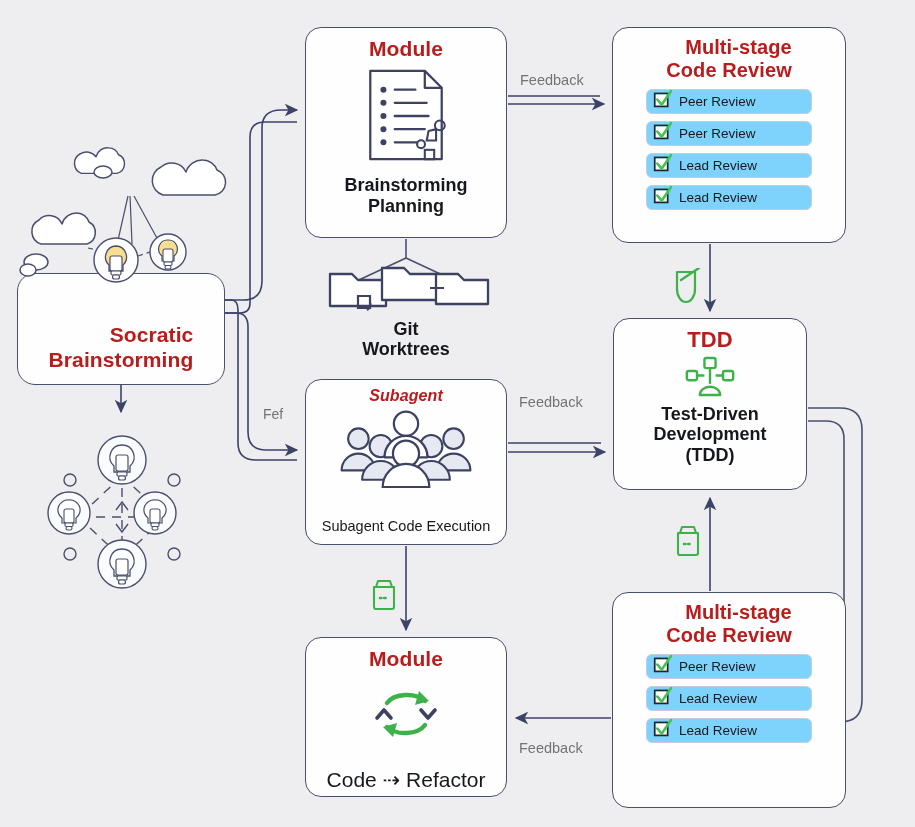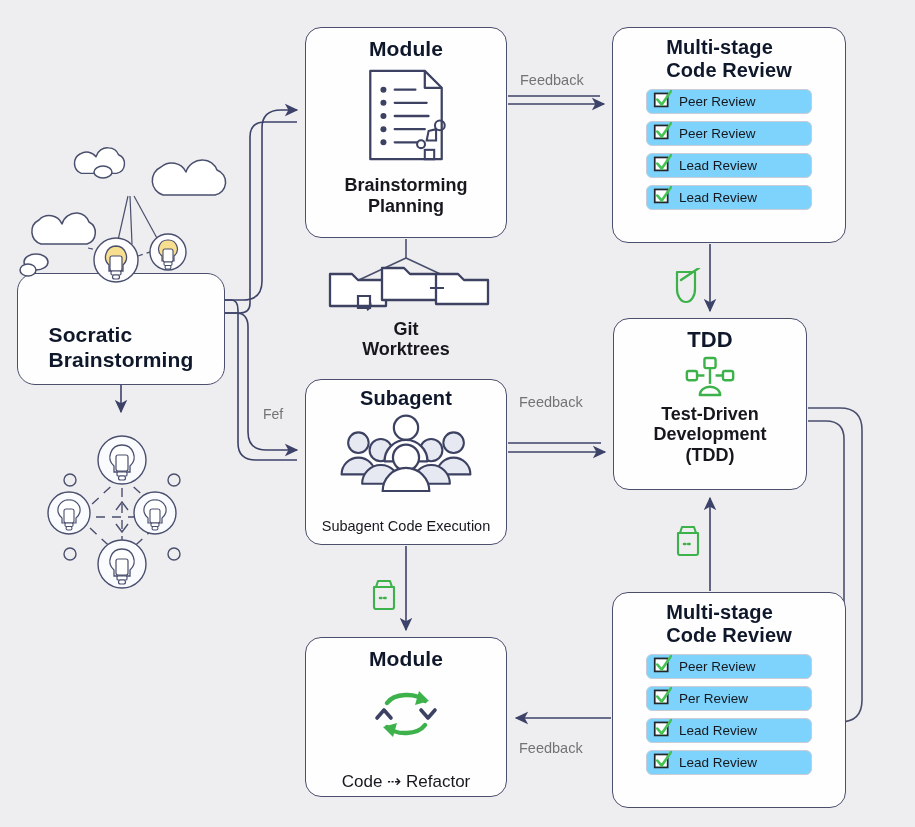--- a/index.html
+++ b/index.html
@@ -19,22 +19,22 @@
     border:1.6px solid #4a4f6e;
     border-radius:16px;
     box-sizing:border-box;
     display:flex;
     flex-direction:column;
     align-items:center;
     z-index:3;
   }
   .node .title{
     font-weight:bold;
-    color:#0f172a;
-    text-align:left;
+    color:#b91c1c;
+    text-align:right;
     line-height:1.16;
     letter-spacing:.1px;
   }
   .node .sub{
     color:#16181d;
     text-align:center;
     line-height:1.16;
   }
 
   
@@ -47,27 +47,27 @@
   #implplan .title{font-size:21px;}
   #implplan .doc-icon{margin:4px 0 2px 0;}
   #implplan .sub{font-size:18px;font-weight:bold;margin-top:2px;}
 
   
   #gitwt{position:absolute;left:318px;top:252px;width:176px;height:112px;z-index:3;display:flex;flex-direction:column;}
   #gitwt .sub{font-size:18px;font-weight:bold;line-height:1.12;margin-top:1px;text-align:center;color:#16181d;}
 
   
   #subagent{left:305px;top:379px;width:202px;height:166px;padding-top:7px;}
-  #subagent .title{font-size:20px;}
+  #subagent .title{font-size:16px;font-style:italic;}
   #subagent .sub{font-size:14.5px;margin-top:auto;margin-bottom:9px;}
 
   
   #refactor{left:305px;top:637px;width:202px;height:160px;padding-top:9px;}
   #refactor .title{font-size:21px;}
-  #refactor .sub{font-size:17px;margin-top:auto;margin-bottom:4px;}
+  #refactor .sub{font-size:21px;margin-top:auto;margin-bottom:4px;}
 
   
   #tdd{left:613px;top:318px;width:194px;height:172px;padding-top:8px;}
   #tdd .title{font-size:22px;}
   #tdd .sub{font-size:18px;font-weight:bold;margin-top:1px;}
 
   
   .review{left:612px;width:234px;padding:8px 0 10px 0;}
   #review-top{top:27px;height:216px;}
   #review-bottom{top:592px;height:216px;}
@@ -407,29 +407,20 @@
         </span>
         <span class="lbl">Peer Review</span>
       </div>
       <div class="review-item">
         <span class="cbox">
           <svg width="19" height="19" viewBox="0 0 22 22">
               <rect x="2" y="4" width="15" height="15" fill="#fff" stroke="#24262c" stroke-width="2"></rect>
               <path d="M5,11 L10,17 L21,1" fill="none" stroke="#45c254" stroke-width="3" stroke-linecap="round" stroke-linejoin="round"></path>
             </svg>
         </span>
-        <span class="lbl">Per Review</span>
-      </div>
-      <div class="review-item">
-        <span class="cbox">
-          <svg width="19" height="19" viewBox="0 0 22 22">
-              <rect x="2" y="4" width="15" height="15" fill="#fff" stroke="#24262c" stroke-width="2"></rect>
-              <path d="M5,11 L10,17 L21,1" fill="none" stroke="#45c254" stroke-width="3" stroke-linecap="round" stroke-linejoin="round"></path>
-            </svg>
-        </span>
         <span class="lbl">Lead Review</span>
       </div>
       <div class="review-item">
         <span class="cbox">
           <svg width="19" height="19" viewBox="0 0 22 22">
               <rect x="2" y="4" width="15" height="15" fill="#fff" stroke="#24262c" stroke-width="2"></rect>
               <path d="M5,11 L10,17 L21,1" fill="none" stroke="#45c254" stroke-width="3" stroke-linecap="round" stroke-linejoin="round"></path>
             </svg>
         </span>
         <span class="lbl">Lead Review</span>

